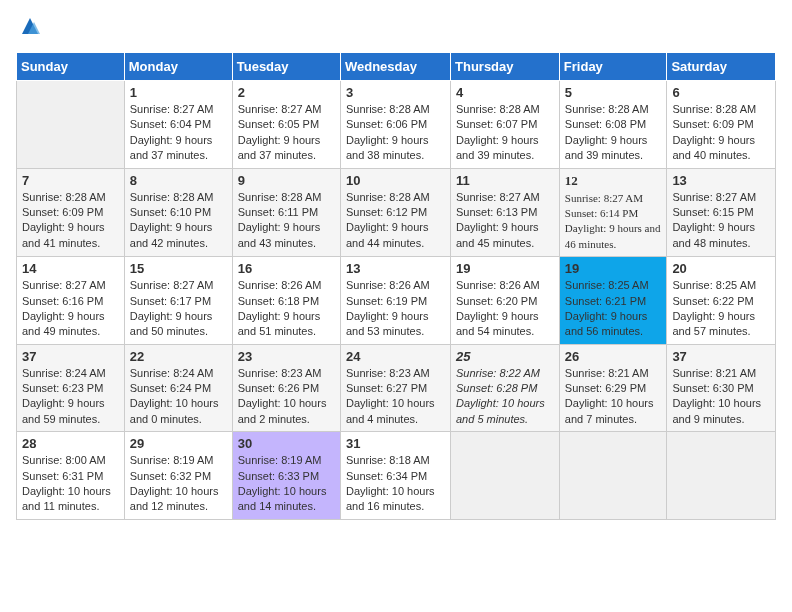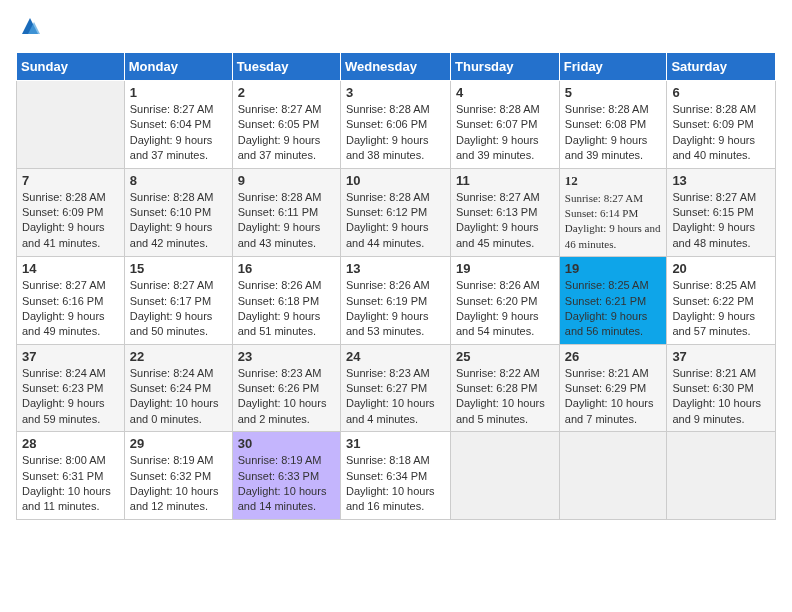--- a/index.html
+++ b/index.html
@@ -265,21 +265,21 @@
           <div class="day-info" style="white-space: pre-line;">Sunrise: 8:23 AM
 Sunset: 6:26 PM
 Daylight: 10 hours and 2 minutes.</div>
         </td>
         <td style="background: rgb(245, 245, 245);">
           <div class="day-number">24</div>
           <div class="day-info" style="white-space: pre-line;">Sunrise: 8:23 AM
 Sunset: 6:27 PM
 Daylight: 10 hours and 4 minutes.</div>
         </td>
-        <td style="background: rgb(245, 245, 245);">
+        <td style="background: rgb(245, 245, 245); font-style: italic;">
           <div class="day-number">25</div>
           <div class="day-info" style="white-space: pre-line;">Sunrise: 8:22 AM
 Sunset: 6:28 PM
 Daylight: 10 hours and 5 minutes.</div>
         </td>
         <td style="background: rgb(245, 245, 245);">
           <div class="day-number">26</div>
           <div class="day-info" style="white-space: pre-line;">Sunrise: 8:21 AM
 Sunset: 6:29 PM
 Daylight: 10 hours and 7 minutes.</div>

